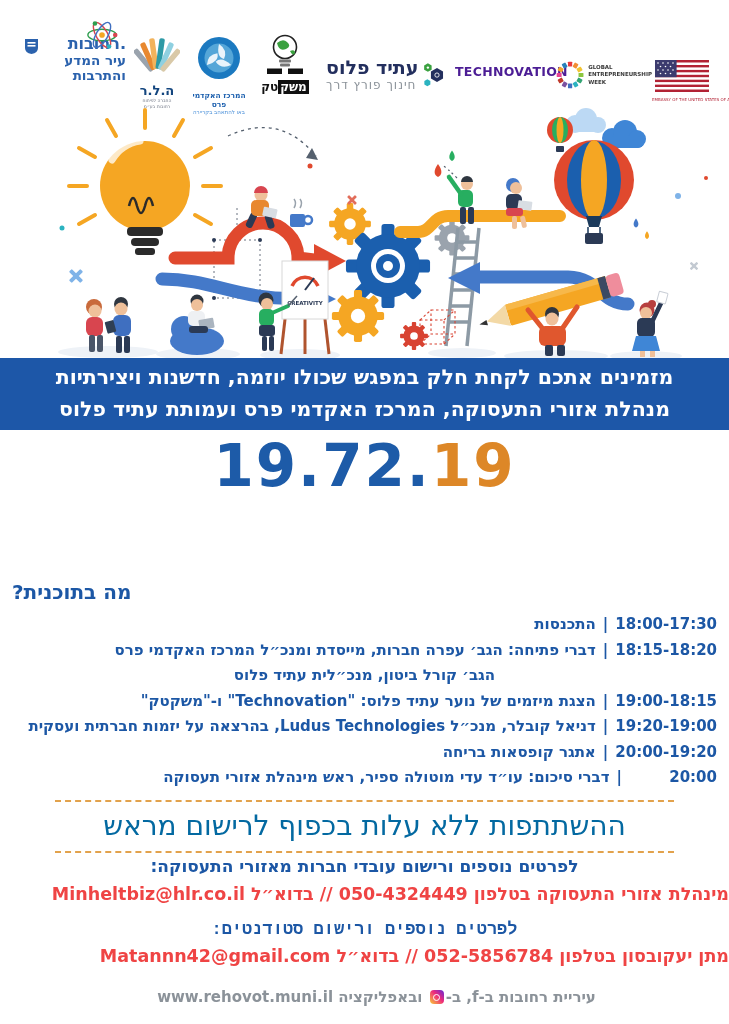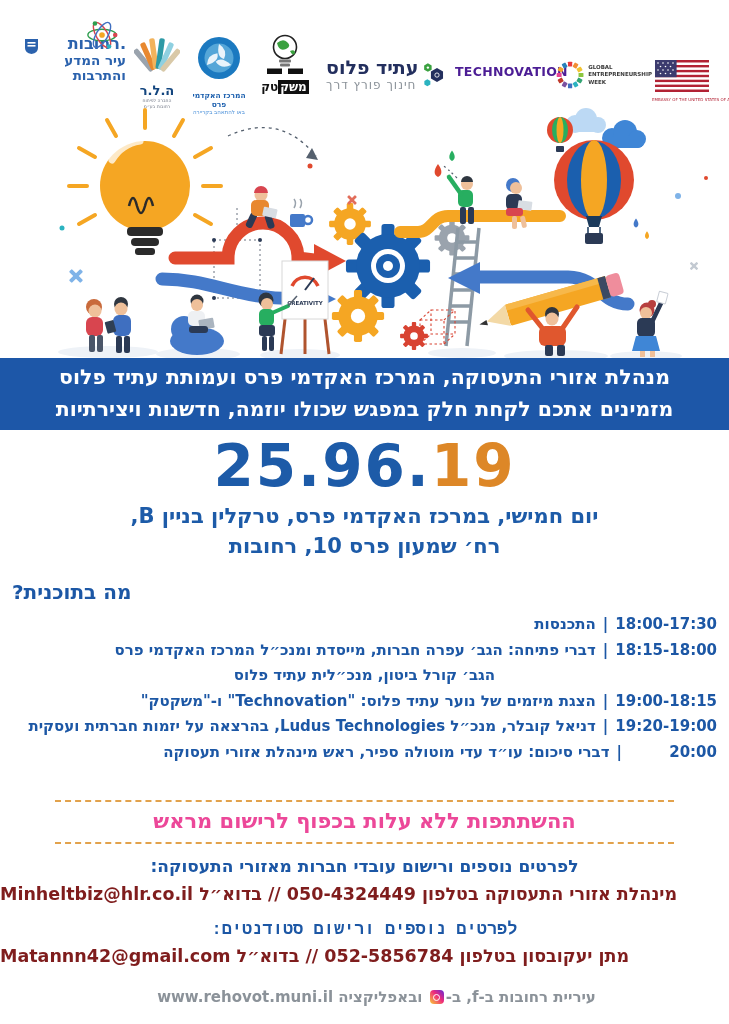--- a/index.html
+++ b/index.html
@@ -49,26 +49,26 @@
   .schedule{position:absolute;top:580px;right:12px;left:12px;direction:rtl;color:#1c57a5;}
   .sched-title{font-size:20px;font-weight:bold;text-align:left;margin-bottom:8px;}
   .sched-row{font-size:15px;font-weight:bold;line-height:25.5px;text-align:right;white-space:nowrap;}
   .sched-row .time{display:inline-block;min-width:88px;}
   .sched-row .sep{margin:0 7px;}
   .sched-cont{font-size:15px;font-weight:bold;line-height:25.5px;text-align:center;}
   
   .registration{position:absolute;top:800px;left:55px;right:55px;
                 border-top:2px dashed #e2a24c;border-bottom:2px dashed #e2a24c;
                 padding:7px 0 9px;text-align:center;}
-  .reg-note{color:#ec4899;font-size:21px;font-weight:bold;direction:rtl;}
+  .reg-note{color:#0369a1;font-size:28px;font-weight:normal;direction:rtl;}
   
   .contact-title{position:absolute;left:0;width:729px;text-align:center;direction:rtl;
                  color:#1c57a5;font-size:17px;font-weight:bold;}
-  .contact-detail{position:absolute;left:0;width:729px;text-align:left;direction:rtl;
-                  color:#7f1d1d;font-size:17.5px;font-weight:bold;}
+  .contact-detail{position:absolute;left:0;width:729px;text-align:right;direction:rtl;
+                  color:#ef4444;font-size:17.5px;font-weight:bold;}
   .c1t{top:856px;} .c1d{top:884px;} .c2t{top:920px;font-family:Liberation Mono, monospace;} .c2d{top:946px;}
   
   .footer{position:absolute;top:988px;left:12px;width:729px;text-align:center;direction:rtl;
           color:#8b9299;font-size:15px;font-weight:600;}
   .ig-icon{display:inline-block;width:14px;height:14px;border-radius:4px;vertical-align:-2px;margin:0 2px;
            background:linear-gradient(45deg,#f9ce34 0%,#ee2a7b 55%,#6228d7 100%);position:relative;}
   .ig-lens{position:absolute;left:3.5px;top:3.5px;width:5px;height:5px;border:1.5px solid #fff;border-radius:50%;}
 </style>
 </head>
 <body>
@@ -478,45 +478,44 @@
       <circle cx="310" cy="58" r="2.5" fill="#e0492e"></circle>
         <circle cx="678" cy="88" r="3" fill="#7fb3e8"></circle>
       <circle cx="62" cy="120" r="2.5" fill="#2bb3c0"></circle>
         <circle cx="706" cy="70" r="2" fill="#e0492e"></circle>
       <use href="#drop" transform="translate(636,116) scale(0.7)" fill="#4479c9"></use>
       <use href="#drop" transform="translate(647,128) scale(0.6)" fill="#f5a623"></use>
     </g>
   </svg>
 
   <div class="banner">
+    <div class="banner-line">מזמינים אתכם לקחת חלק במפגש שכולו יוזמה, חדשנות ויצירתיות</div>
     <div class="banner-line">מנהלת אזורי התעסוקה, המרכז האקדמי פרס ועמותת עתיד פלוס</div>
-    <div class="banner-line">מזמינים אתכם לקחת חלק במפגש שכולו יוזמה, חדשנות ויצירתיות</div>
-  </div>
-
-  <div class="date"><span>25.96.</span><span class="year">19</span></div>
-  <div class="location">
-    <div>יום חמישי, במרכז האקדמי פרס, טרקלין בניין B,</div>
-    <div>רח׳ שמעון פרס 10, רחובות</div>
-  </div>
+  </div>
+
+  <div class="date"><span>19.72.</span><span class="year">19</span></div>
 
   <div class="schedule">
     <div class="sched-title">מה בתוכנית?</div>
 
     <div class="sched-row" dir="rtl">
       <span class="time">18:00-17:30</span><span class="sep">|</span><span>התכנסות</span>
     </div>
     <div class="sched-row" dir="rtl">
-      <span class="time">18:15-18:00</span><span class="sep">|</span><span>דברי פתיחה: הגב׳ עפרה חברות, מייסדת ומנכ״ל המרכז האקדמי פרס</span>
+      <span class="time">18:15-18:20</span><span class="sep">|</span><span>דברי פתיחה: הגב׳ עפרה חברות, מייסדת ומנכ״ל המרכז האקדמי פרס</span>
     </div>
     <div class="sched-cont" dir="rtl">הגב׳ קורל ביטון, מנכ״לית עתיד פלוס</div>
     <div class="sched-row" dir="rtl">
       <span class="time">19:00-18:15</span><span class="sep">|</span><span>הצגת מיזמים של נוער עתיד פלוס: "Technovation" ו-"משקטק"</span>
     </div>
     <div class="sched-row" dir="rtl">
       <span class="time">19:20-19:00</span><span class="sep">|</span><span>דניאל קובלר, מנכ״ל Ludus Technologies, בהרצאה על יזמות חברתית ועסקית</span>
+    </div>
+    <div class="sched-row" dir="rtl">
+      <span class="time">20:00-19:20</span><span class="sep">|</span><span>אתגר קופסאות בריחה</span>
     </div>
     <div class="sched-row" dir="rtl">
       <span class="time">20:00</span><span class="sep">|</span><span>דברי סיכום: עו״ד עדי מוטולה ספיר, ראש מינהלת אזורי תעסוקה</span>
     </div>
   </div>
 
   <div class="registration">
     <div class="reg-note">ההשתתפות ללא עלות בכפוף לרישום מראש</div>
   </div>
 

